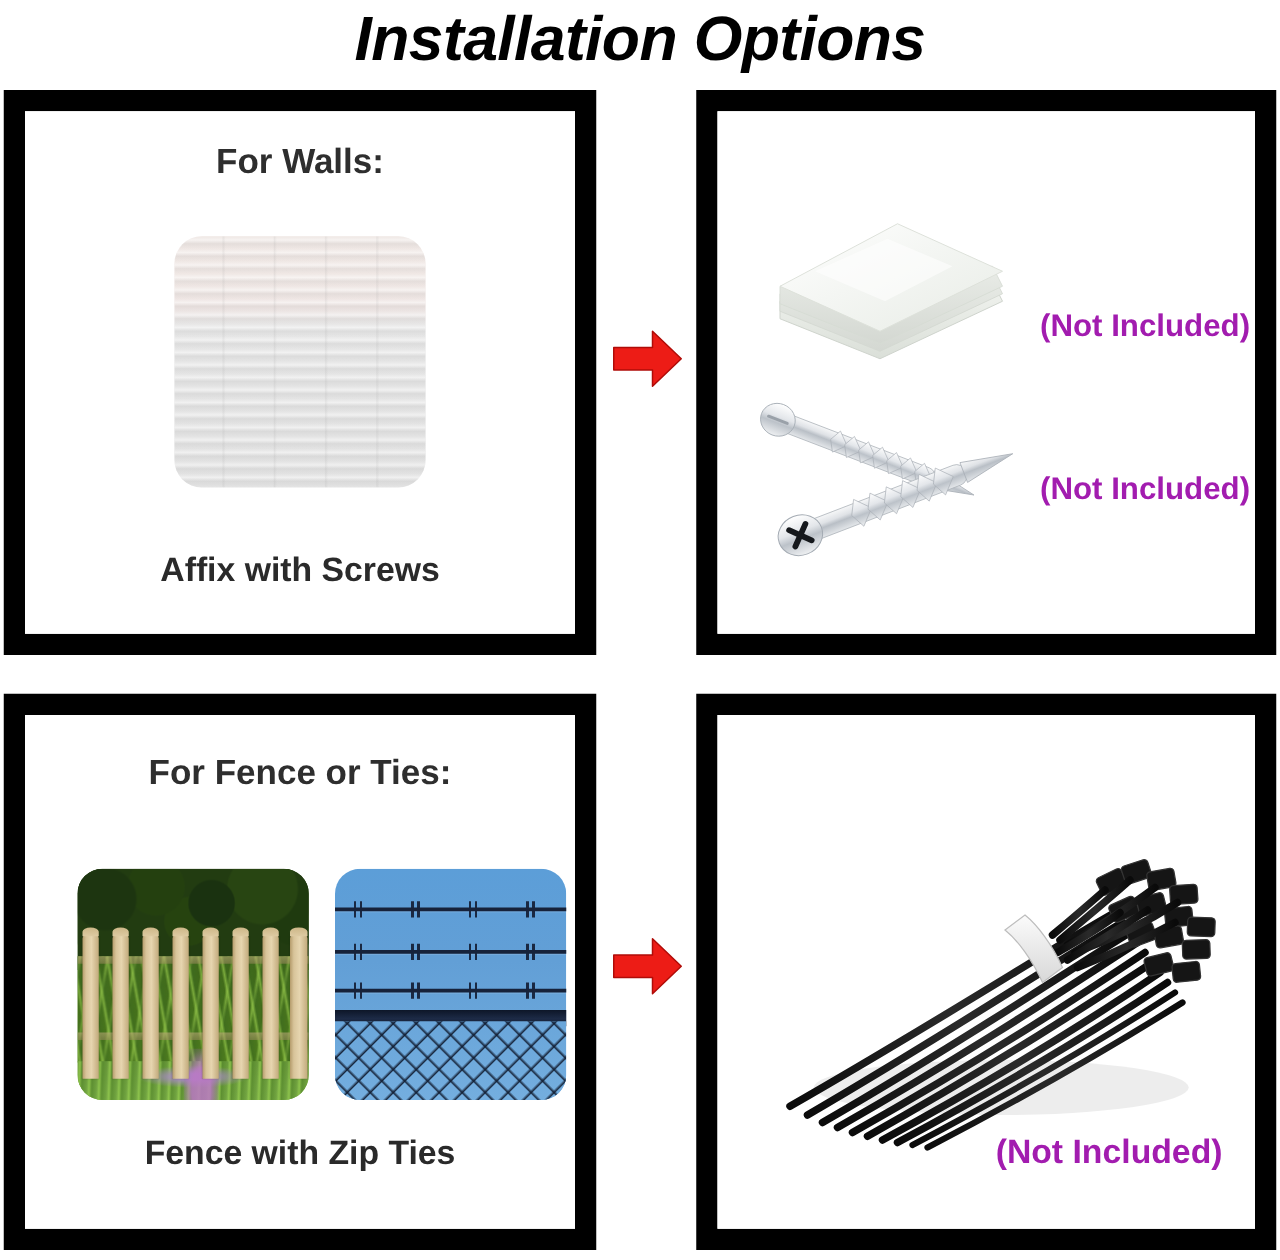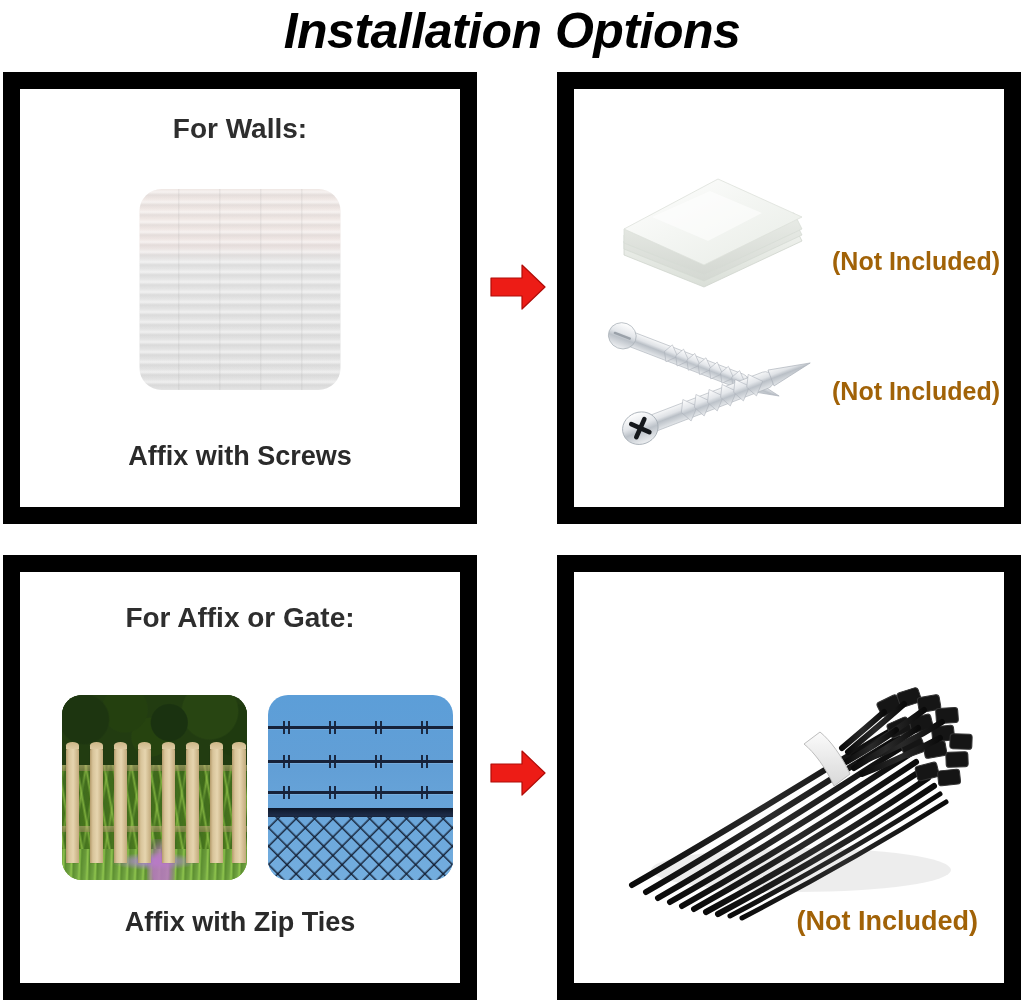--- a/index.html
+++ b/index.html
@@ -80,21 +80,21 @@
 
   #walls-heading  { top: 24px; }
   #walls-caption  { bottom: 32px; }
   #fence-heading  { top: 30px; }
   #fence-caption  { bottom: 42px; }
 
   .not-included {
     position: absolute;
     font-size: 25px;
     font-weight: bold;
-    color: #a16207;
+    color: #a21caf;
     font-family: "Liberation Sans", sans-serif;
     white-space: nowrap;
   }
   #ni-tape  { left: 258px; top: 158px; }
   #ni-screw { left: 258px; top: 288px; }
   #ni-zip   { right: 26px; bottom: 46px; font-size: 27px; }
 
   
   .arrow {
     position: absolute;
@@ -432,21 +432,21 @@
       </div>
 
       <div class="not-included" id="ni-screw">(Not Included)</div>
 
     </div>
   </div>
 
   <div class="panel" id="panel-fence">
     <div class="panel-inner">
 
-      <div class="panel-heading" id="fence-heading">For Affix or Gate:</div>
+      <div class="panel-heading" id="fence-heading">For Fence or Ties:</div>
 
       <div class="thumb" id="thumb-picket">
         <div class="picket-sky"></div>
         <div class="picket-foliage"></div>
         <div class="picket-grassblades"></div>
         <div class="picket-lawn"></div>
         <div class="picket-path"></div>
         <div class="picket-slats">
           <div class="picket-rail" style="top:16%"></div>
           <div class="picket-rail" style="top:68%"></div>
@@ -464,21 +464,21 @@
       <div class="thumb" id="thumb-chain">
         <div class="chain-sky"></div>
         <div class="barb-wire" style="top:17%"></div>
         <div class="barb-wire" style="top:35%"></div>
         <div class="barb-wire" style="top:52%"></div>
         <div class="chain-toprail"></div>
         <div class="chain-mesh"></div>
       </div>
 
       <div class="panel-caption" id="fence-caption">
-        <div>Affix with Zip Ties</div>
+        <div>Fence with Zip Ties</div>
       </div>
 
     </div>
   </div>
 
   <div class="arrow" id="arrow-bottom">
     <svg viewBox="0 0 58 50" width="58" height="50" aria-hidden="true">
       <path d="M2 16 L33 16 L33 3 L56 25 L33 47 L33 34 L2 34 Z" fill="#ED1C16" stroke="#B00C08" stroke-width="1.2" stroke-linejoin="round"></path>
     </svg>
   </div>

